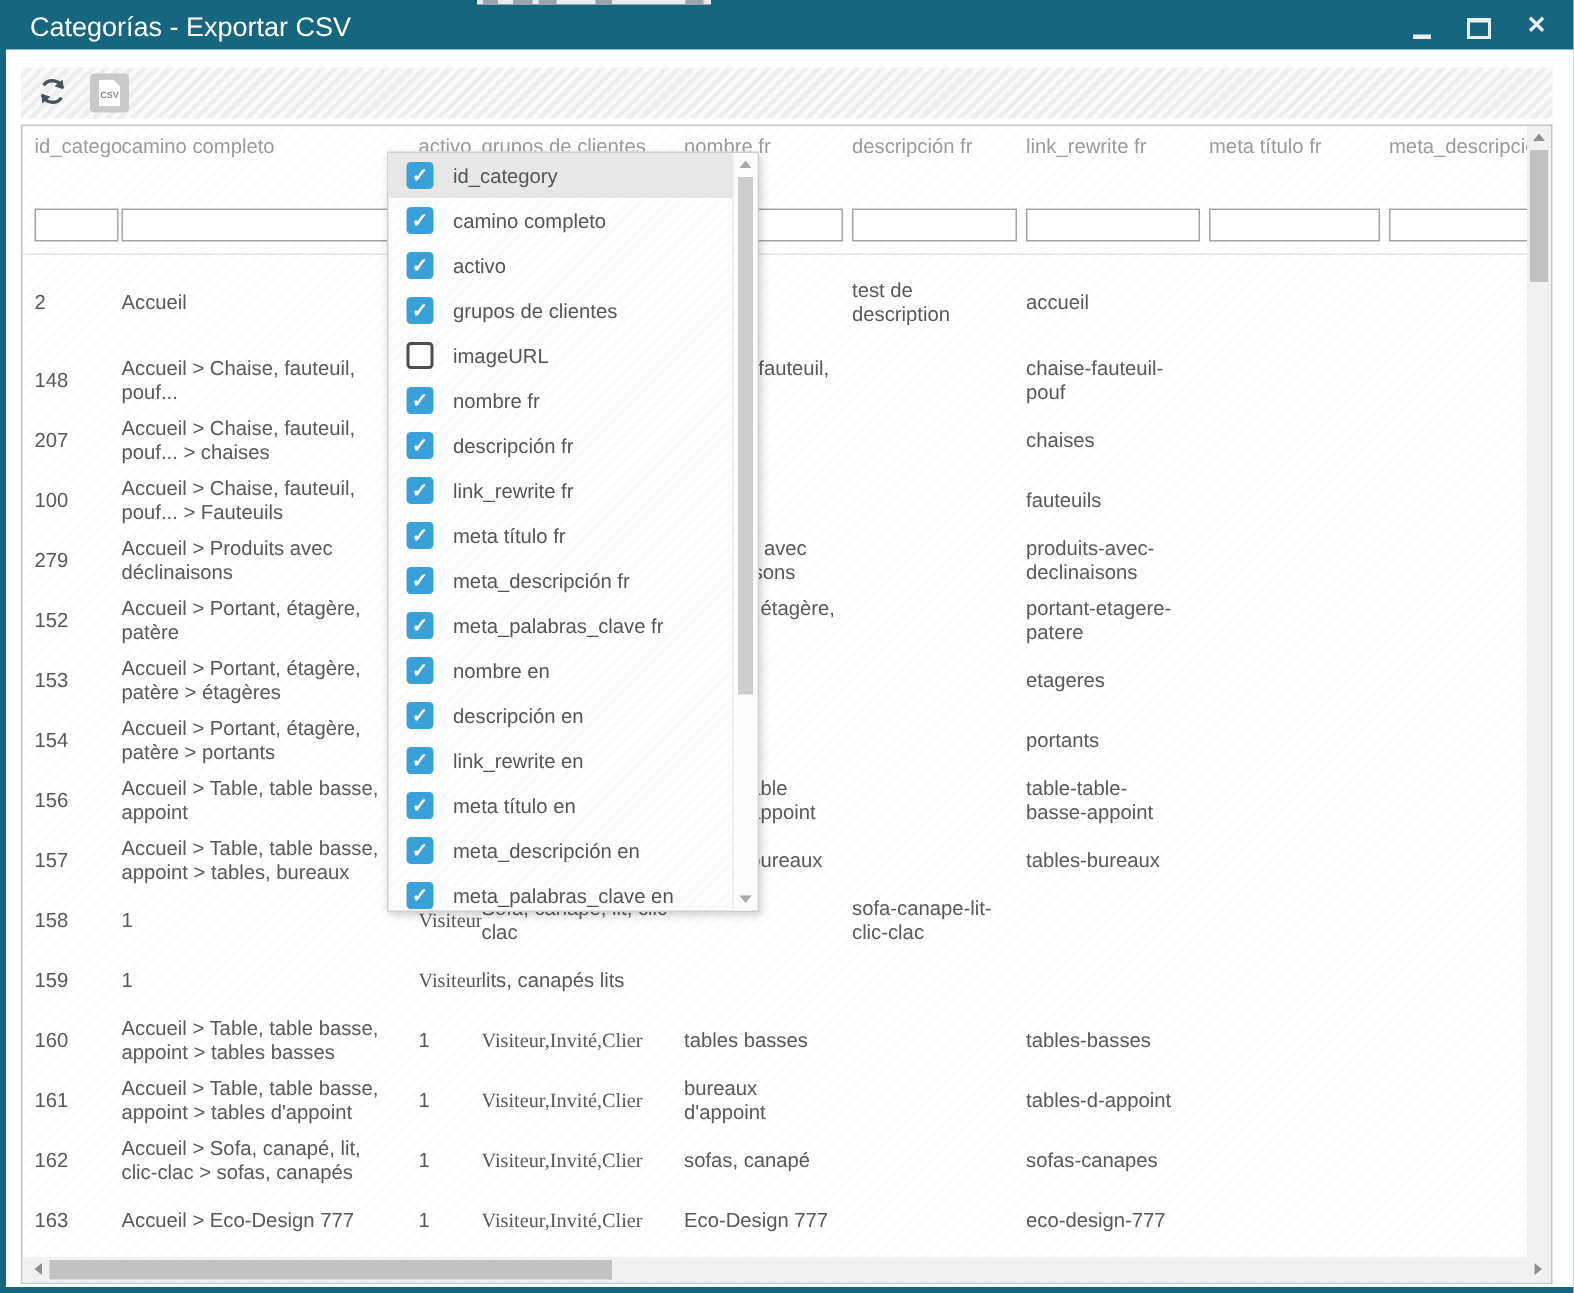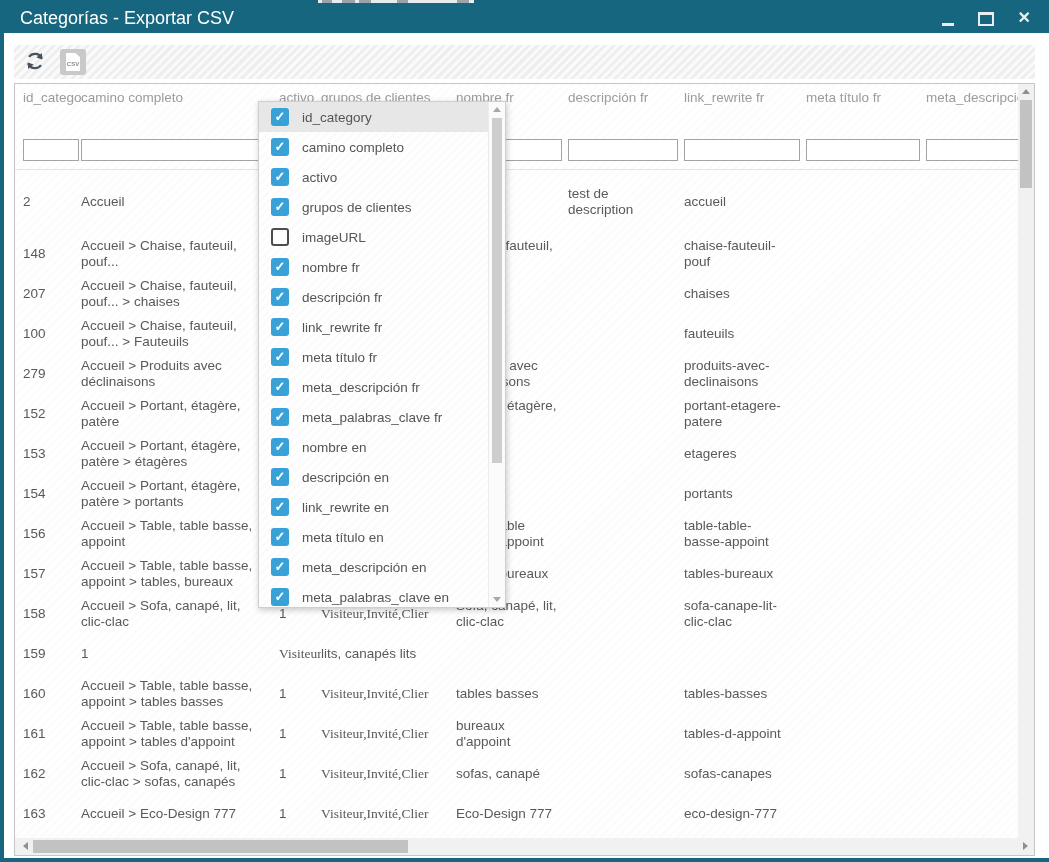--- a/index.html
+++ b/index.html
@@ -258,21 +258,20 @@
             <div class="cell col-activo"></div>
             <div class="cell col-grupos"></div>
             <div class="cell col-nombre">tables, bureaux</div>
             <div class="cell col-descripcion"></div>
             <div class="cell col-link">tables-bureaux</div>
             <div class="cell col-meta_titulo"></div>
             <div class="cell col-meta_desc"></div>
           </div>
           <div class="grid-row data-row">
             <div class="cell col-id">158</div>
-            <div class="cell col-camino">Accueil &gt; Sofa, canapé, lit, clic-clac</div>
             <div class="cell col-activo">1</div>
             <div class="cell col-grupos">Visiteur,Invité,Clier</div>
             <div class="cell col-nombre">Sofa, canapé, lit, clic-clac</div>
             <div class="cell col-descripcion"></div>
             <div class="cell col-link">sofa-canape-lit-clic-clac</div>
             <div class="cell col-meta_titulo"></div>
             <div class="cell col-meta_desc"></div>
           </div>
           <div class="grid-row data-row">
             <div class="cell col-id">159</div>

